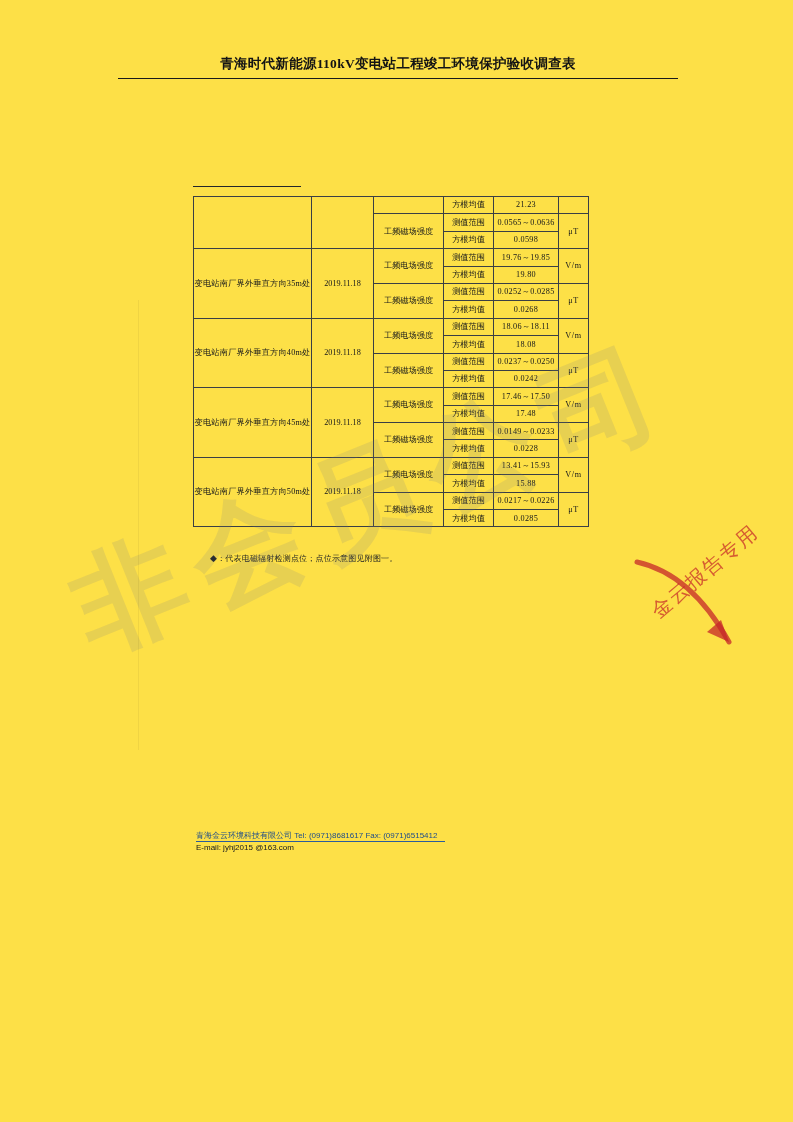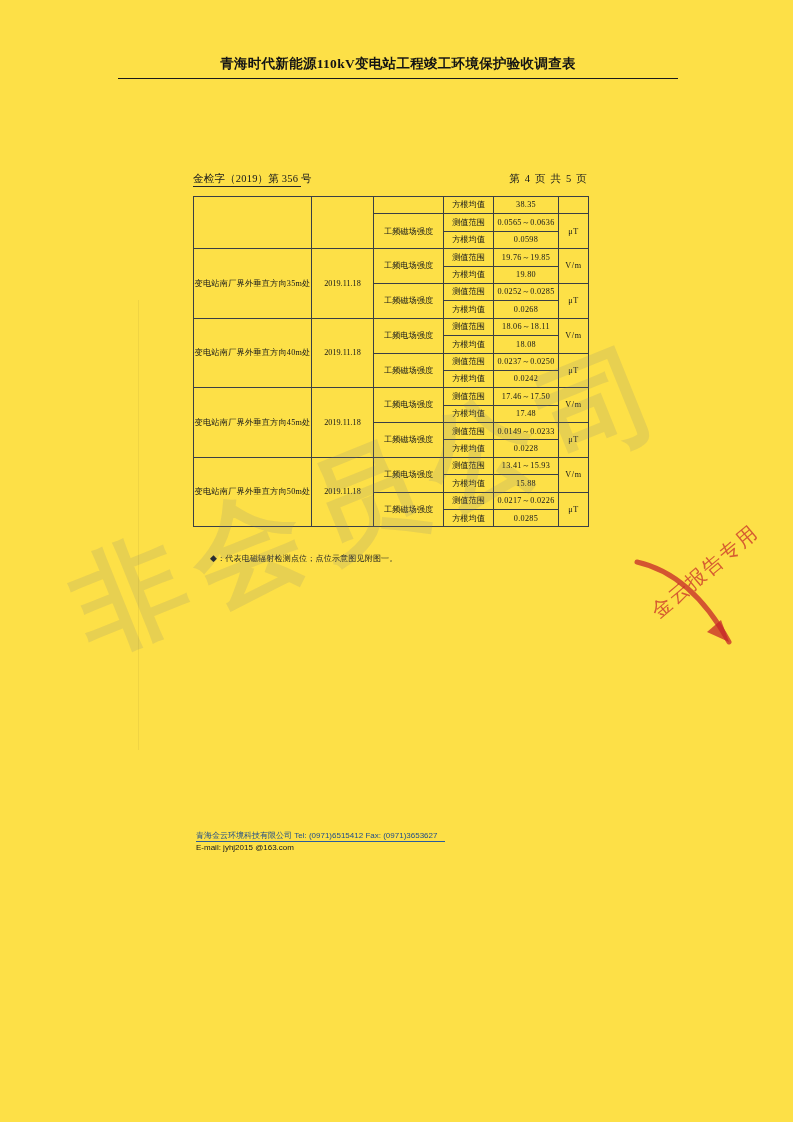--- a/index.html
+++ b/index.html
@@ -187,43 +187,39 @@
   }
 </style>
 </head>
 <body>
 
 <div class="page">
 
   <div class="doc-header">青海时代新能源110kV变电站工程竣工环境保护验收调查表</div>
   <div class="header-rule"></div>
 
-  <div class="meta-row">
-    <span class="meta-left">金检字（2019）第 356 号</span>
-    <span class="meta-right">第 4 页 共 5 页</span>
-  </div>
   <div class="meta-underline"></div>
 
   <table class="data">
     <colgroup>
       <col style="width:118px">
       <col style="width:62px">
       <col style="width:70px">
       <col style="width:50px">
       <col style="width:65px">
       <col style="width:30px">
     </colgroup>
     <tbody>
 
       <tr>
         <td class="site" rowspan="3"></td>
         <td class="date" rowspan="3"></td>
         <td class="quantity"></td>
         <td class="label">方根均值</td>
-        <td class="value">38.35</td>
+        <td class="value">21.23</td>
         <td class="unit"></td>
       </tr>
       <tr>
         <td class="quantity" rowspan="2">工频磁场强度</td>
         <td class="label">测值范围</td>
         <td class="value">0.0565～0.0636</td>
         <td class="unit" rowspan="2">μT</td>
       </tr>
       <tr>
         <td class="label">方根均值</td>
@@ -322,21 +318,21 @@
         <td class="value">0.0285</td>
       </tr>
     </tbody>
   </table>
 
   <div class="footnote">
     <span class="mark">◆</span><span>：代表电磁辐射检测点位；点位示意图见附图一。</span>
   </div>
 
   <div class="contact">
-    <div class="l1">青海金云环境科技有限公司 Tel:  (0971)6515412    Fax:   (0971)3653627</div>
+    <div class="l1">青海金云环境科技有限公司 Tel:  (0971)8681617    Fax:   (0971)6515412</div>
     <div class="l2">E-mail:  jyhj2015 @163.com</div>
   </div>
   <div class="contact-underline"></div>
 
 
   <div class="watermark-big">非会员公司</div>
 
   <div class="watermark-stamp">
     <svg class="stamp-swish" viewBox="0 0 110 100">
       <path d="M4 12 C 40 20, 70 45, 96 92" stroke="rgba(198,40,40,0.75)" stroke-width="5" fill="none" stroke-linecap="round"></path>

